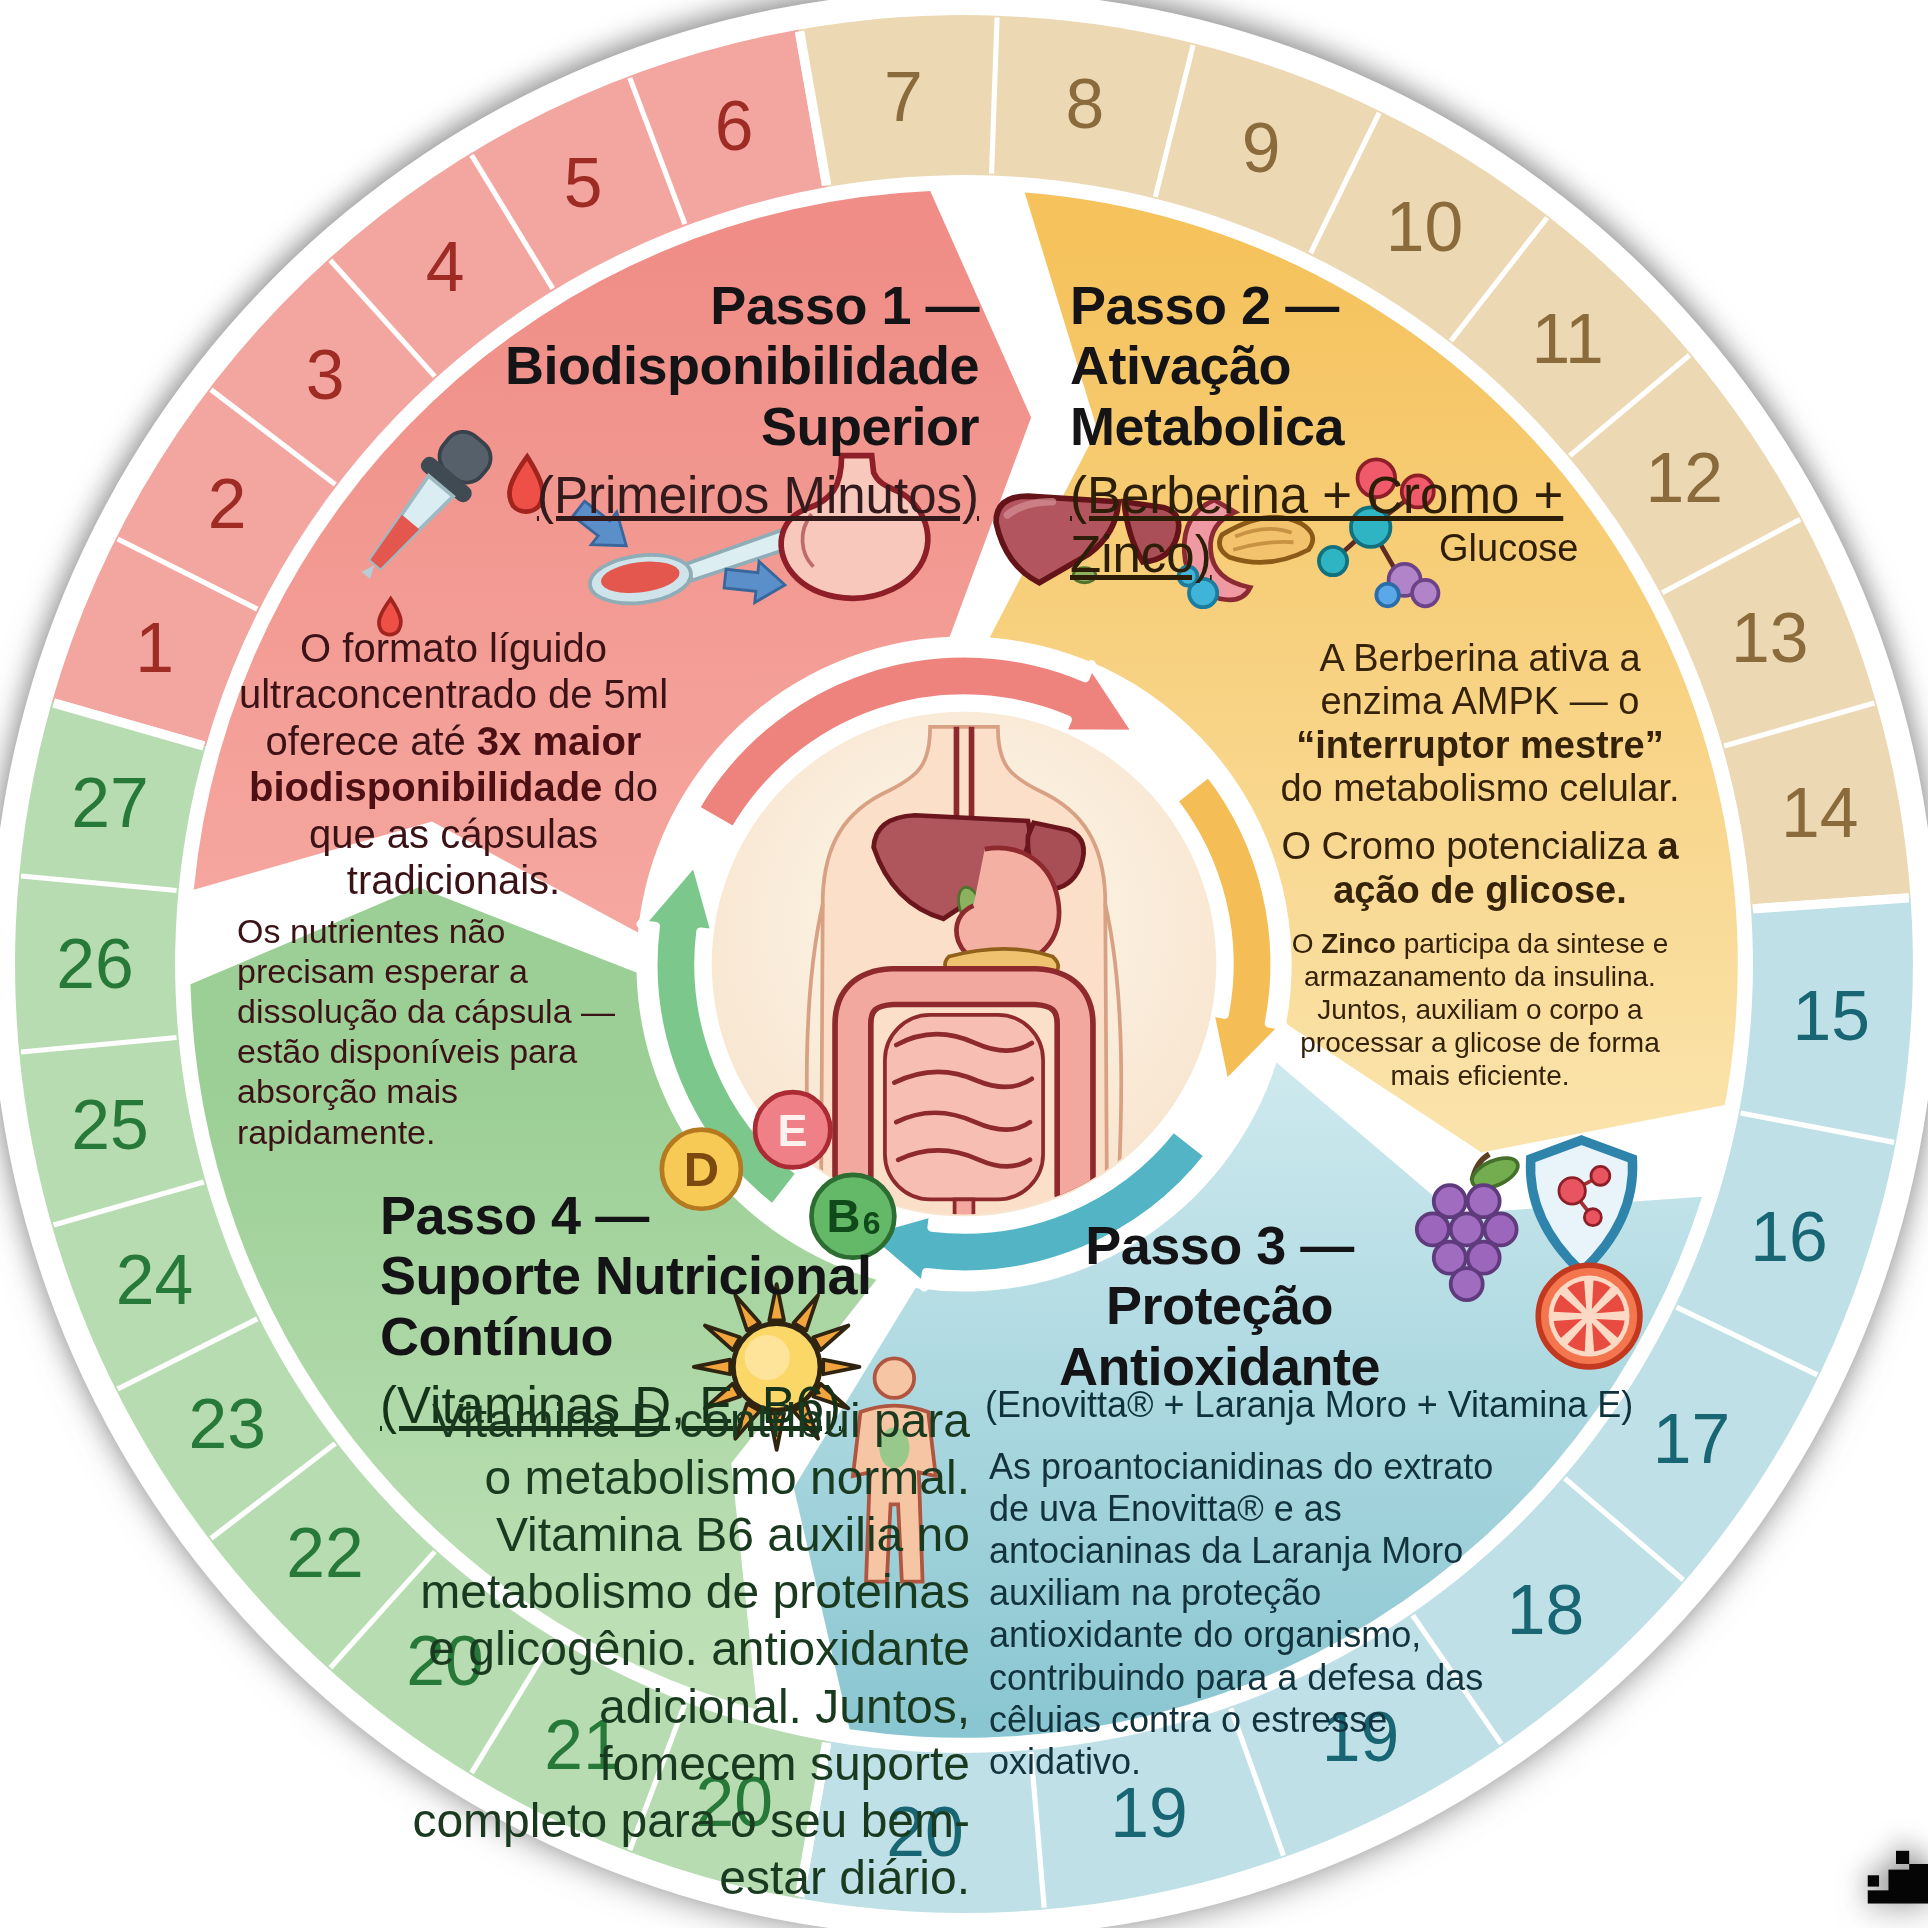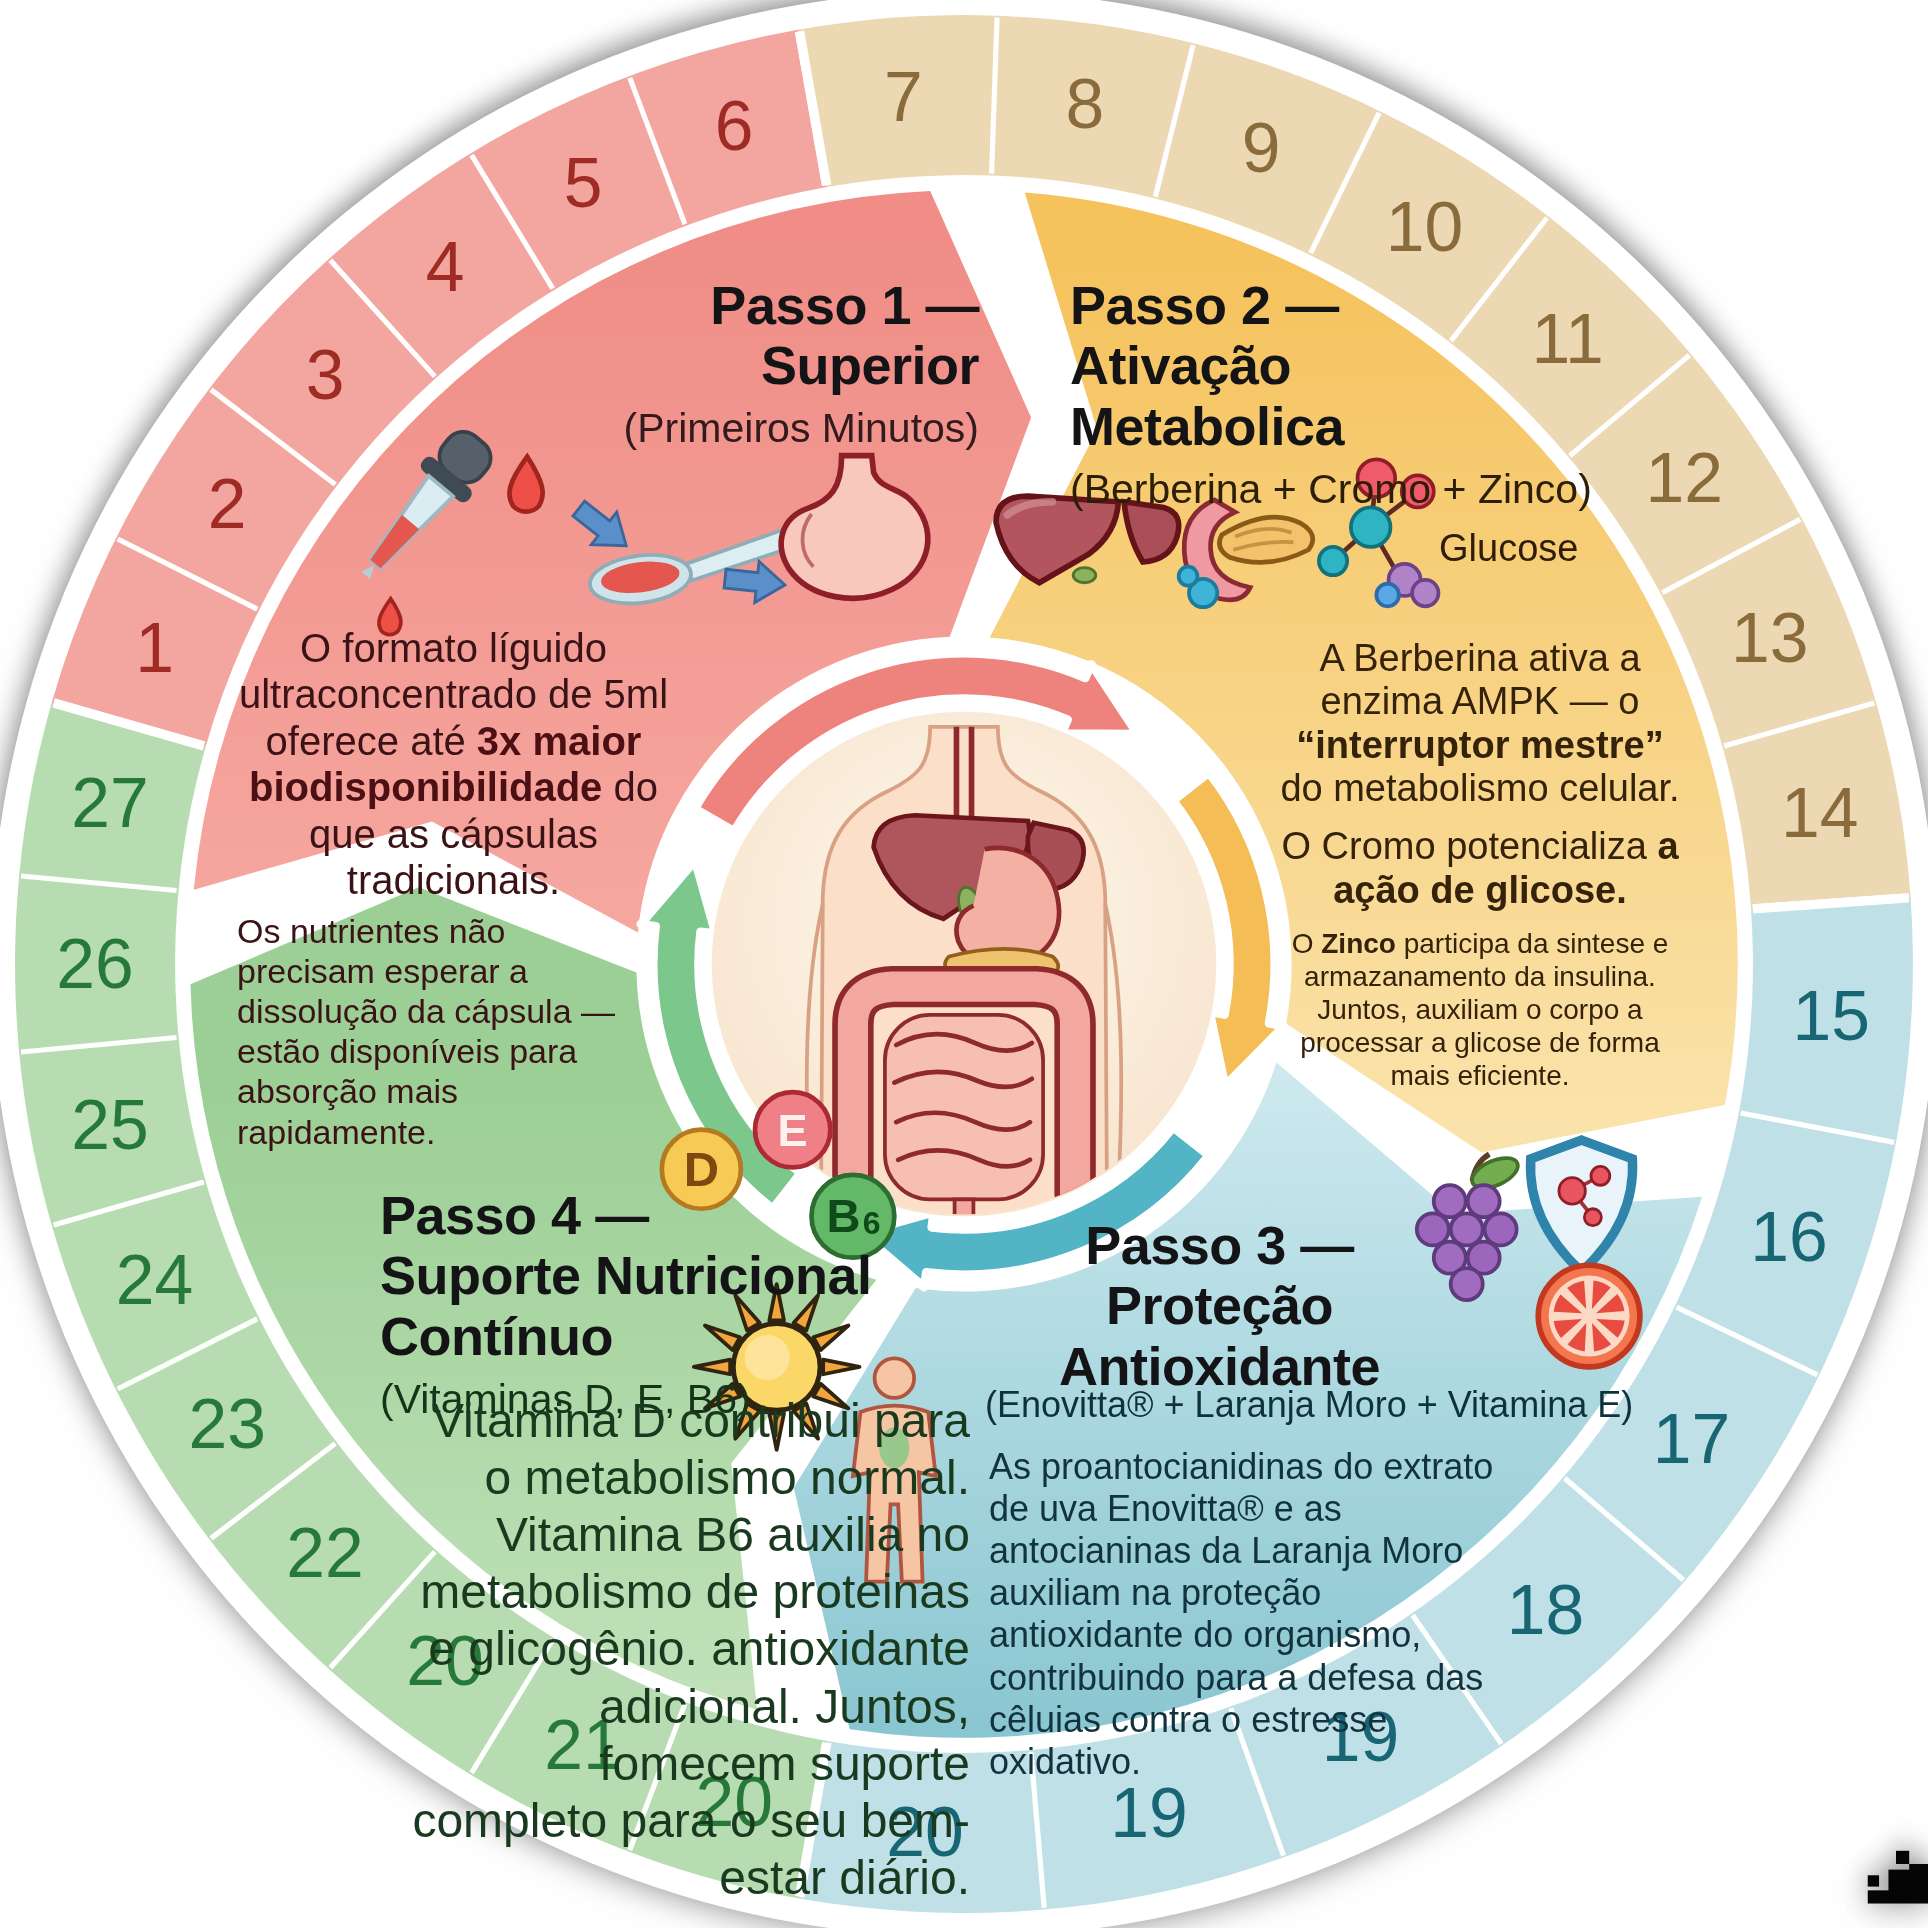--- a/index.html
+++ b/index.html
@@ -3,21 +3,21 @@
 <meta charset="utf-8">
 <style>
   html,body{margin:0;padding:0;background:#ffffff;}
   .stage{position:relative;width:1928px;height:1928px;overflow:hidden;
          font-family:"Liberation Sans",sans-serif;}
   svg#wheel{position:absolute;left:0;top:0;
     filter:drop-shadow(0 -7.5px 13px rgba(55,55,55,.45)) drop-shadow(0 9.4px 15px rgba(70,70,70,.30));}
   svg text{font-family:"Liberation Sans",sans-serif;}
   .tb{position:absolute;}
   .t1{font-size:54px;font-weight:bold;line-height:1.12;color:#141417;letter-spacing:-0.5px;}
-  .subtl{font-size:41px;font-weight:400;margin-top:9.4px;}
+  .subtl{font-size:51px;font-weight:400;margin-top:9.4px;text-decoration:underline;}
   .p1-title{left:395px;top:275px;width:584px;text-align:right;}
   .p1-title .subtl{color:#321a1d;}
   .p1-body1{left:237px;top:625px;width:433px;text-align:center;font-size:40px;line-height:1.16;color:#3b1317;}
   .p1-body1 b{color:#4c0f13;}
   .p1-body2{left:237px;top:911px;width:414px;text-align:left;font-size:34px;line-height:1.18;color:#3b1317;}
   .p2-title{left:1070px;top:275px;width:621px;text-align:left;}
   .p2-title .subtl{color:#2d1e08;}
   .p2-body{left:1262px;top:637px;width:424px;text-align:center;color:#35220a;}
   .p2-body .para{font-size:38px;line-height:1.14;margin:0 0 15px 12px;}
   .p2-body .para3{font-size:28px;line-height:1.18;margin-bottom:0;}
@@ -294,20 +294,21 @@
       <rect x="2014" y="1966" width="14" height="14"></rect>
       <rect x="2028" y="1980" width="20" height="12"></rect>
       <rect x="1984" y="1992" width="12" height="12"></rect>
       <rect x="2006" y="1986" width="42" height="30"></rect>
       <rect x="1984" y="2008" width="64" height="14"></rect>
     </g>
   </svg>
 
   <div class="tb p1-title">
     <div class="t1">Passo 1 —</div>
+    <div class="t1">Biodisponibilidade</div>
     <div class="t1">Superior</div>
     <div class="subtl">(Primeiros Minutos)</div>
   </div>
   <div class="tb p1-body1"><span>O formato líguido ultraconcentrado de 5ml oferece até </span><b>3x maior biodisponibilidade</b><span> do que as cápsulas tradicionais.</span></div>
   <div class="tb p1-body2">Os nutrientes não precisam esperar a dissolução da cápsula — estão disponíveis para absorção mais rapidamente.</div>
 
   <div class="tb p2-title">
     <div class="t1">Passo 2 —</div>
     <div class="t1">Ativação</div>
     <div class="t1">Metabolica</div>

